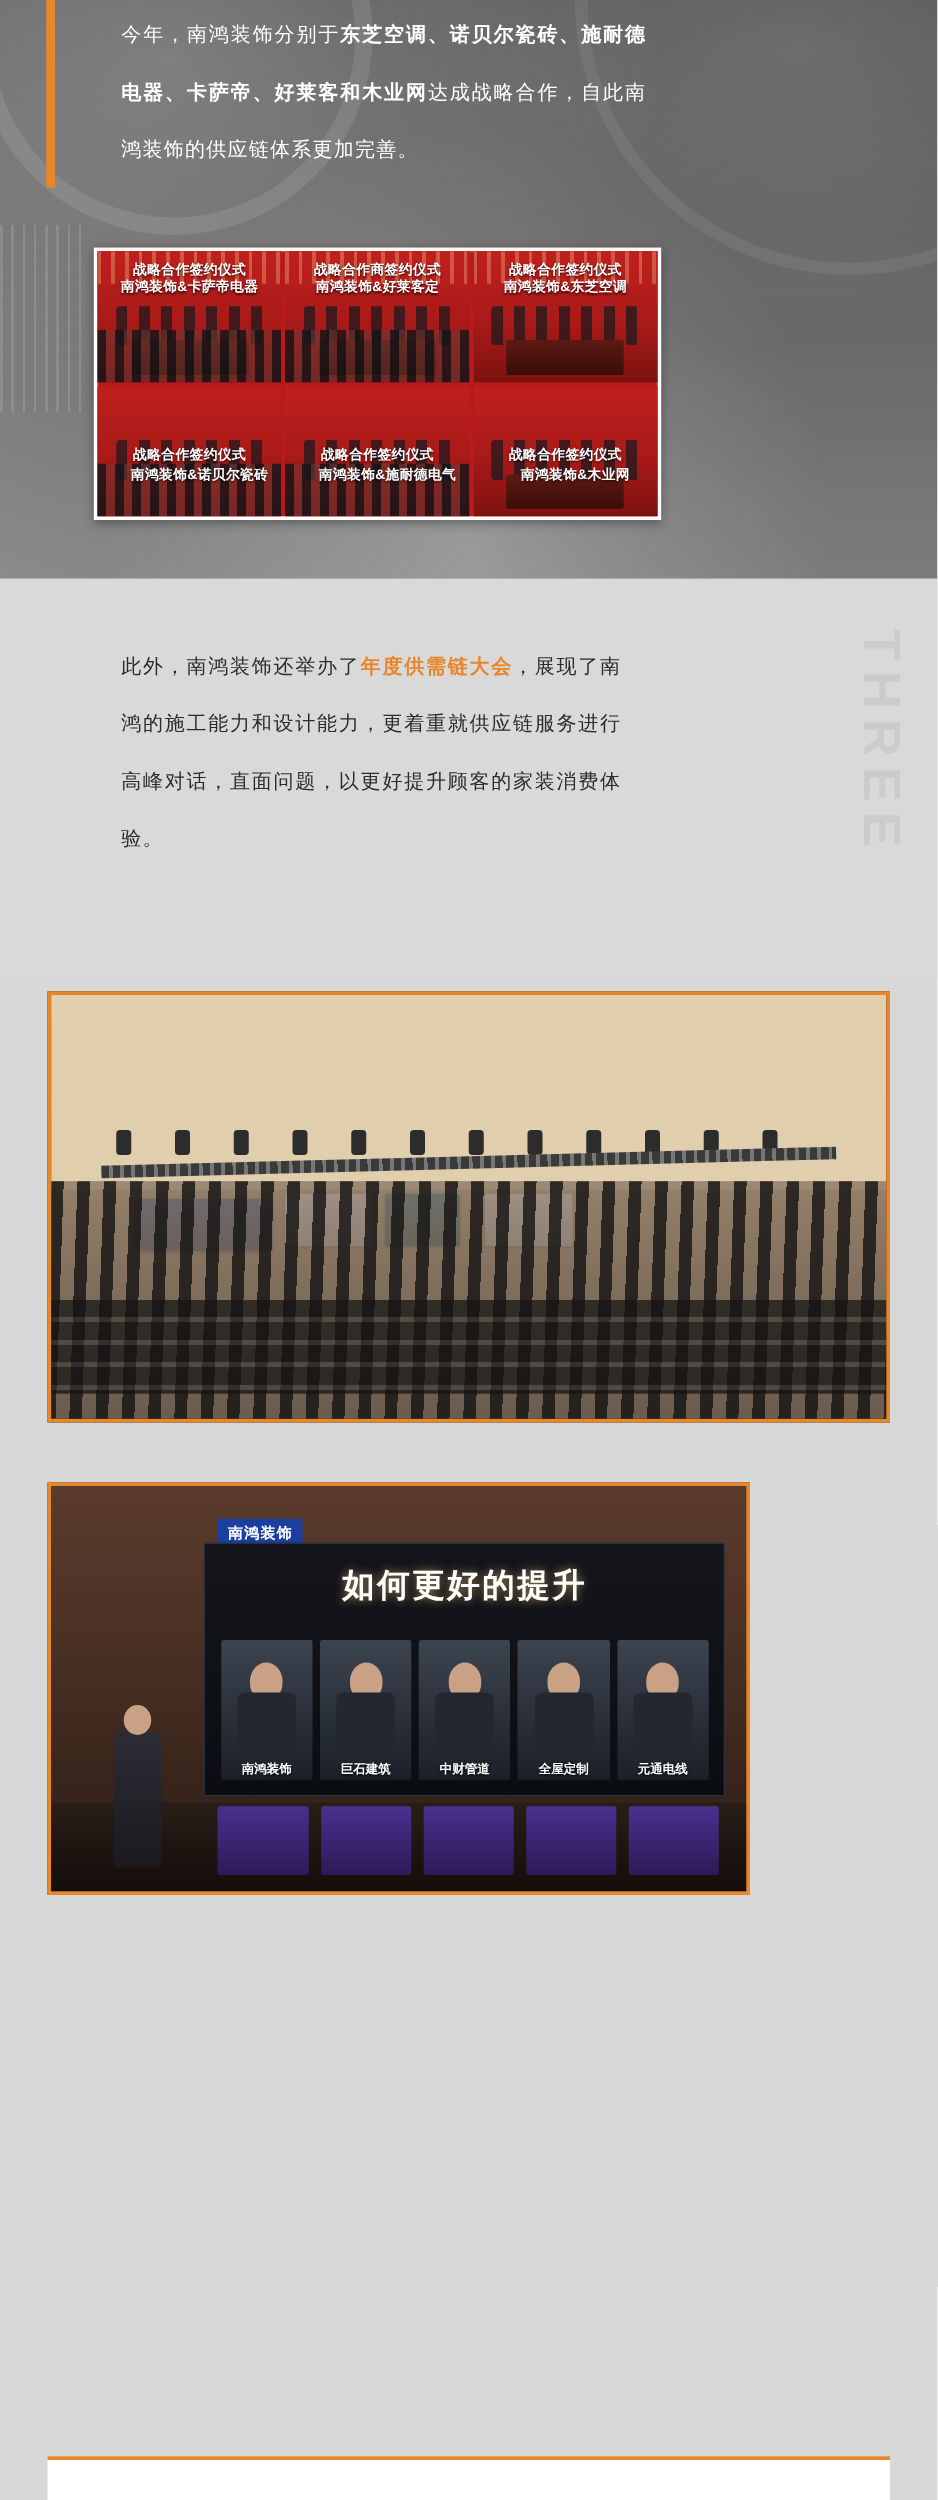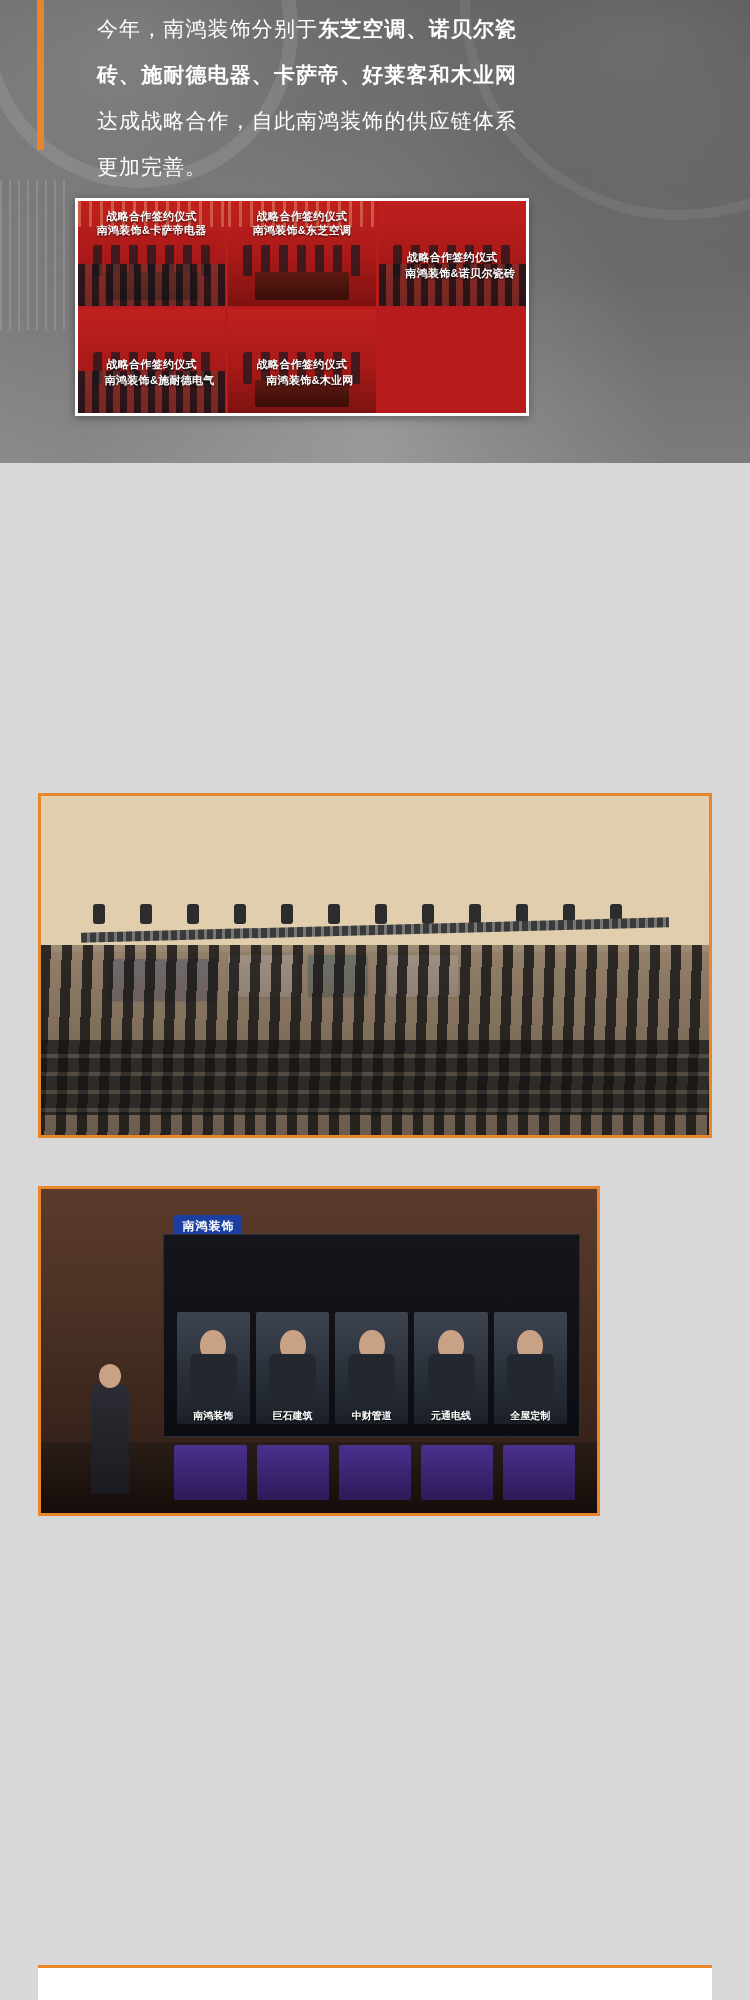--- a/index.html
+++ b/index.html
@@ -64,21 +64,21 @@
   .orange-bar {
     position: absolute;
     left: 37px; top: 0;
     width: 7px; height: 150px;
     background: #e8862a;
   }
 
   .para {
     position: absolute;
     color: #ffffff;
-    font-size: 21px;
+    font-size: 16px;
     line-height: 46px;
     letter-spacing: 1px;
     text-align: justify;
   }
   .para b { font-weight: bold; }
 
   
   .photo-grid {
     position: absolute;
     left: 75px; top: 198px;
@@ -319,20 +319,29 @@
       <div class="pcell">
         <div class="stage"></div>
         <div class="deco-dots"></div>
         <div class="figs"></div>
         <div class="desk"></div>
         <div class="crowd"></div>
         <div class="cap cap-top">战略合作签约仪式</div>
         <div class="cap cap-top2">南鸿装饰&amp;卡萨帝电器</div>
       </div>
 
+      <div class="pcell">
+        <div class="stage"></div>
+        <div class="deco-dots"></div>
+        <div class="figs"></div>
+        <div class="desk"></div>
+        <div class="crowd"></div>
+        <div class="cap cap-top">战略合作商签约仪式</div>
+        <div class="cap cap-top2">南鸿装饰&amp;好莱客定</div>
+      </div>
 
       <div class="pcell">
         <div class="stage"></div>
         <div class="deco-dots"></div>
         <div class="figs"></div>
         <div class="desk"></div>
         <div class="cap cap-top">战略合作签约仪式</div>
         <div class="cap cap-top2">南鸿装饰&amp;东芝空调</div>
       </div>
 
@@ -356,20 +365,26 @@
         <div class="stage"></div>
         <div class="figs"></div>
         <div class="desk"></div>
         <div class="cap cap-bot">战略合作签约仪式</div>
         <div class="cap cap-bot2">南鸿装饰&amp;木业网</div>
       </div>
 
     </div>
   </div>
 
+  <div class="sec2">
+    <div class="watermark">THREE</div>
+    <div class="para" style="left:97px; top:48px; width:400px;">
+      <span>此外，南鸿装饰还举办了</span><span class="hl">年度供需链大会</span><span>，展现了南鸿的施工能力和设计能力，更着重就供应链服务进行高峰对话，直面问题，以更好提升顾客的家装消费体验。</span>
+    </div>
+  </div>
 
   <div class="photo-frame" id="photo-audience">
     <div class="hall"></div>
     <div class="ceiling"></div>
     <div class="lights">
       <i style="left:2%"></i>
         <i style="left:10%"></i>
         <i style="left:18%"></i>
         <i style="left:26%"></i>
       <i style="left:34%"></i>
@@ -387,45 +402,46 @@
     <div class="banner teal" style="left:40%; top:47%; width:60px;"></div>
     <div class="banner light" style="left:52%; top:47%; width:70px;"></div>
     <div class="audience"></div>
     <div class="tables"></div>
   </div>
 
   <div class="photo-frame" id="photo-stage">
     <div class="stagewall"></div>
     <div class="logo-box">南鸿装饰</div>
     <div class="bigscreen">
+      <div class="screen-title">如何更好的提升</div>
       <div class="portraits">
         <div class="portrait">
           <div class="head"></div>
           <div class="body"></div>
           <div class="nm">南鸿装饰</div>
         </div>
         <div class="portrait">
           <div class="head"></div>
           <div class="body"></div>
           <div class="nm">巨石建筑</div>
         </div>
         <div class="portrait">
           <div class="head"></div>
           <div class="body"></div>
           <div class="nm">中财管道</div>
         </div>
         <div class="portrait">
           <div class="head"></div>
           <div class="body"></div>
-          <div class="nm">元通电线</div>
+          <div class="nm">全屋定制</div>
         </div>
         <div class="portrait">
           <div class="head"></div>
           <div class="body"></div>
-          <div class="nm">全屋定制</div>
+          <div class="nm">元通电线</div>
         </div>
       </div>
     </div>
     <div class="stage-floor"></div>
     <div class="podiums">
       <div class="podium"></div>
       <div class="podium"></div>
       <div class="podium"></div>
       <div class="podium"></div>
       <div class="podium"></div>

